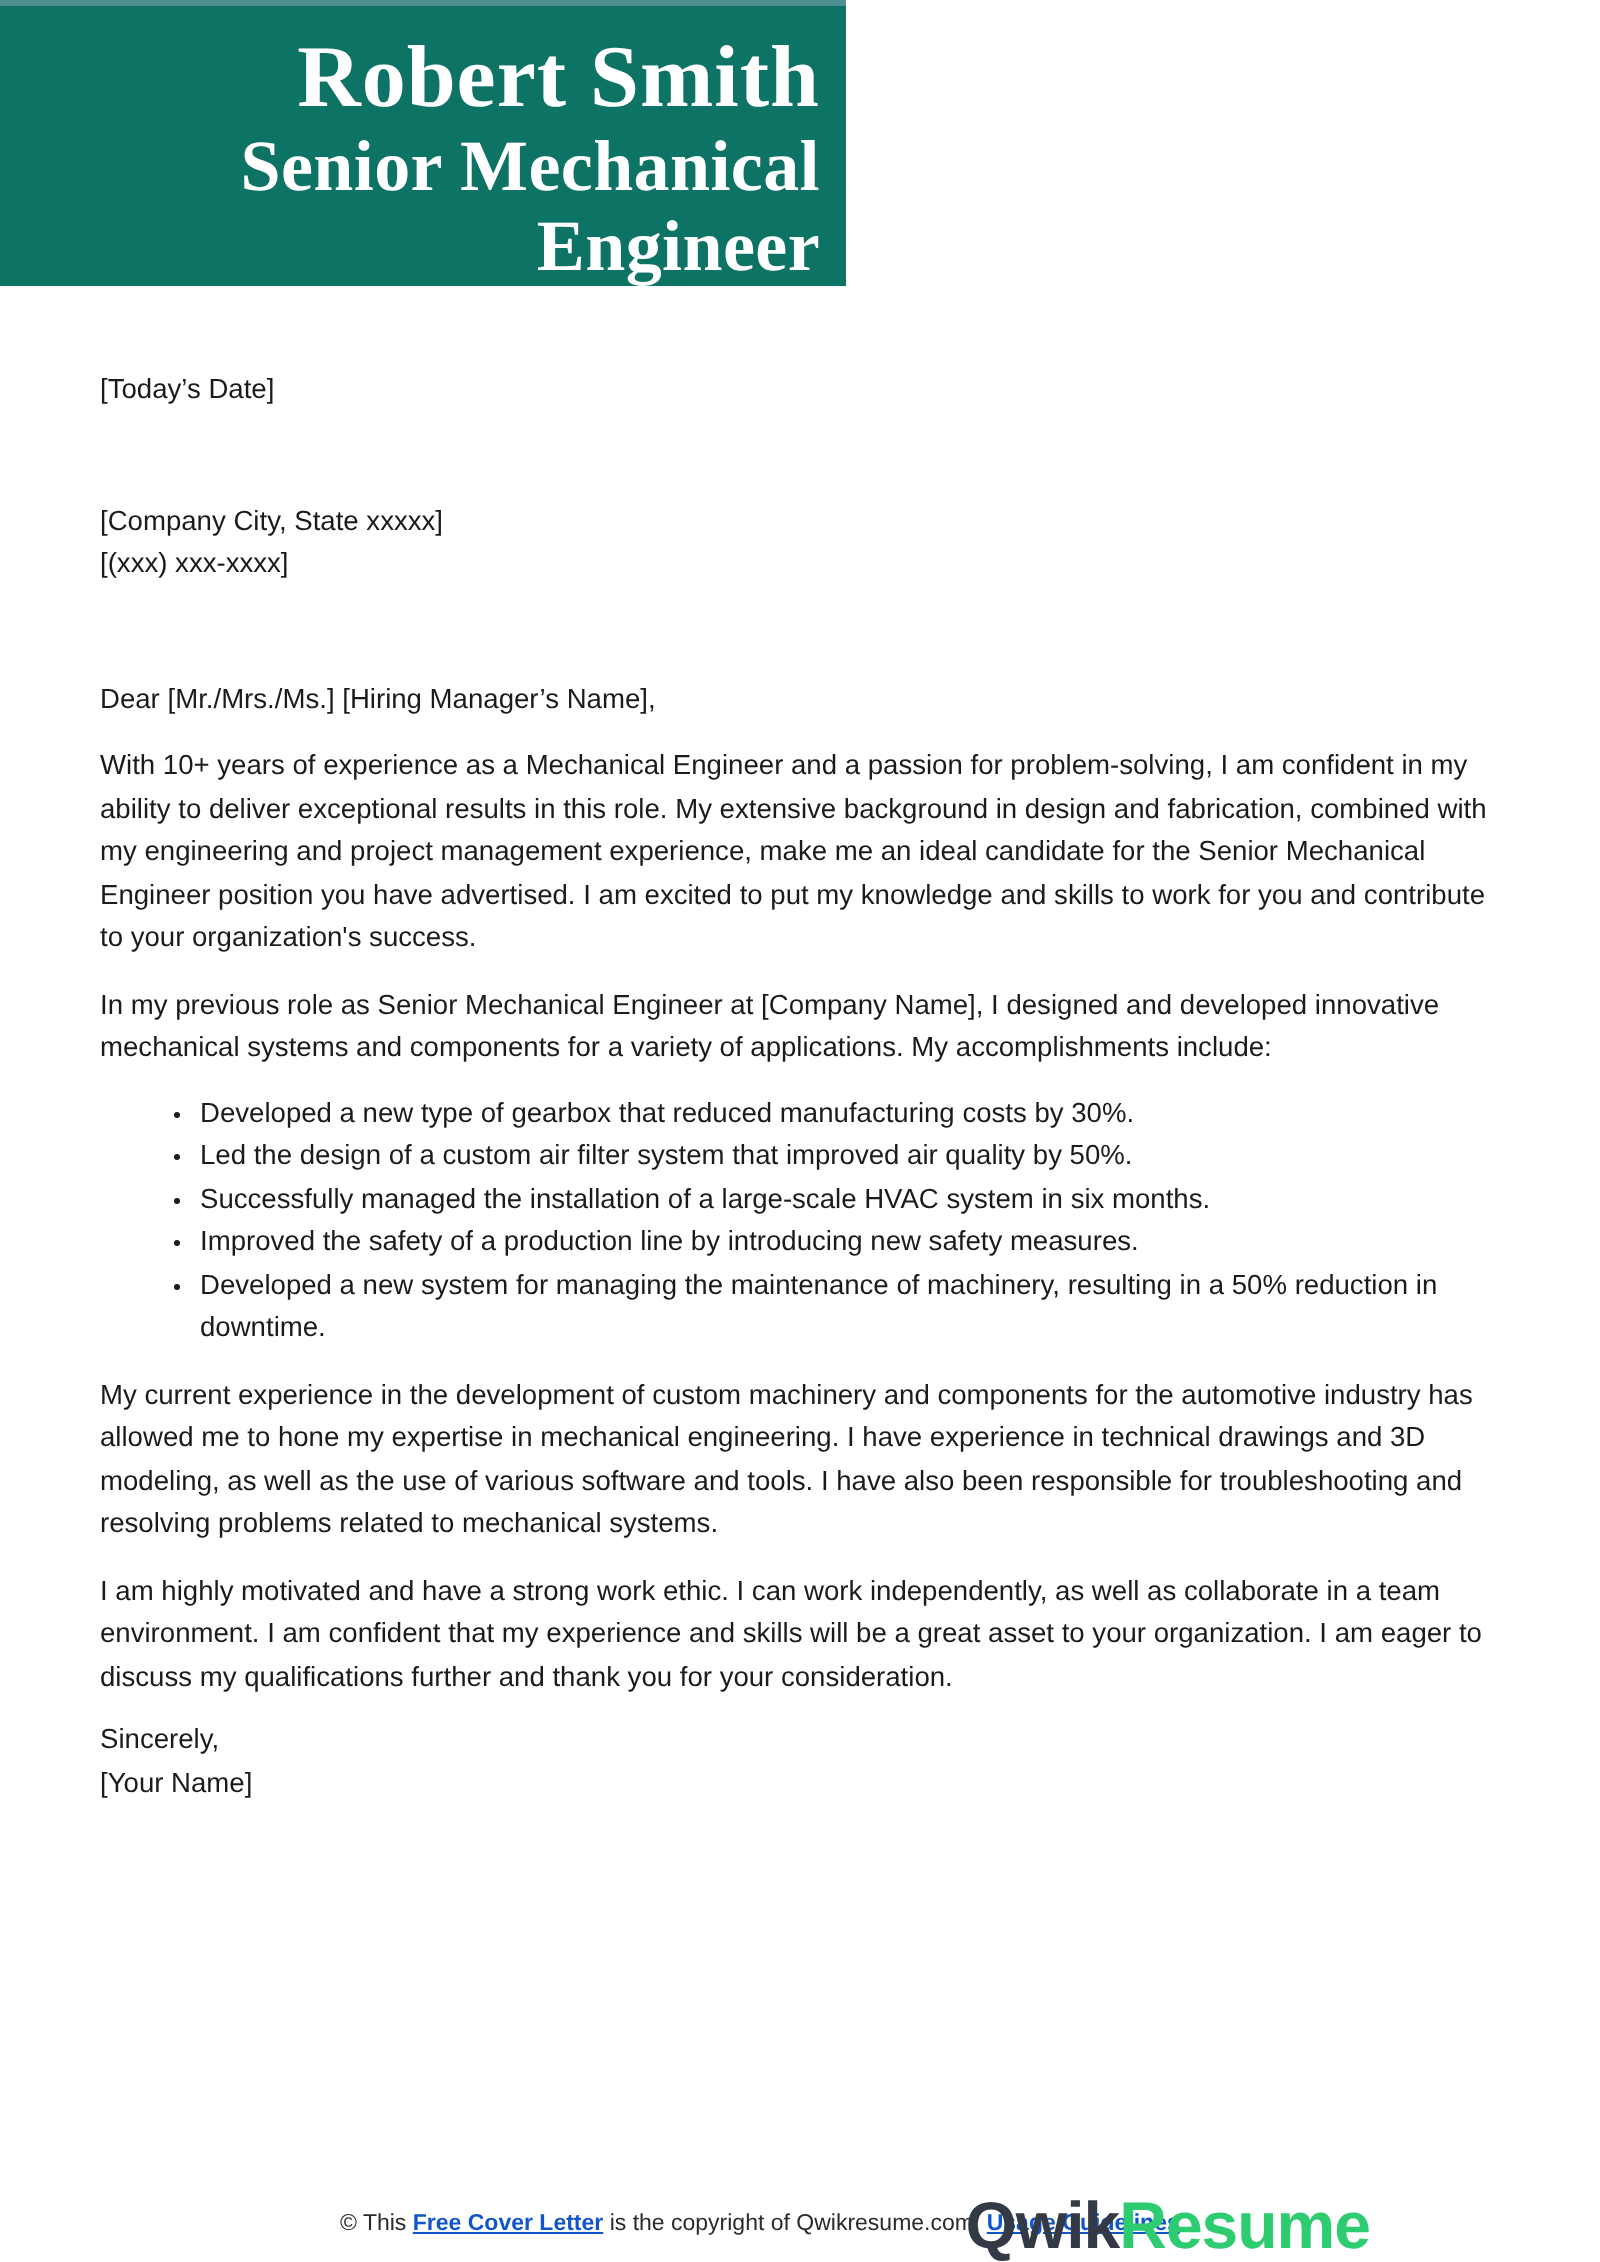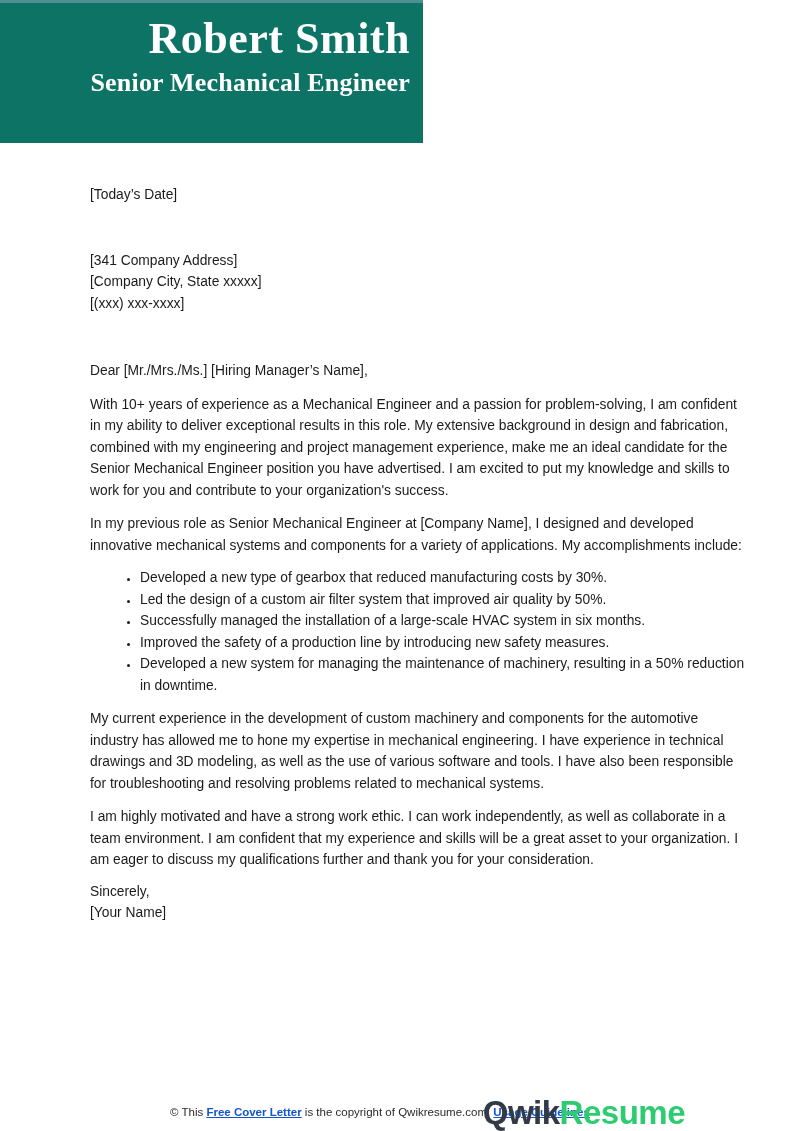--- a/index.html
+++ b/index.html
@@ -31,32 +31,32 @@
   .header-name {
     font-family: "Liberation Serif", "DejaVu Serif", serif;
     font-weight: bold;
     font-size: 44px;
     line-height: 48px;
     letter-spacing: 0.5px;
   }
   .header-title {
     font-family: "Liberation Serif", "DejaVu Serif", serif;
     font-weight: bold;
-    font-size: 26px;
+    font-size: 36px;
     line-height: 40px;
     letter-spacing: 0.2px;
   }
 
   
   .letter {
     position: absolute;
     top: 122px;
     left: 0;
     width: 800px;
-    padding: 0 54px 0 90px;
+    padding: 0 54px 0 50px;
     color: #1b1b1b;
     font-size: 13.8px;
     line-height: 21.5px;
   }
   .letter p { margin: 12px 0 0 0; }
   .date-line { margin-top: 62px !important; }
   .address-block { margin-top: 44px; }
   .address-block div { line-height: 21.5px; }
   .salutation { margin-top: 46px !important; }
   .accomplishments {
@@ -111,21 +111,20 @@
 
   <div class="header-box">
     <div class="header-name">Robert Smith</div>
     <div class="header-title">Senior Mechanical Engineer</div>
   </div>
 
   <div class="letter">
     <p class="date-line">[Today’s Date]</p>
 
     <div class="address-block">
-      <div>[341 Company Address]</div>
       <div>[Company City, State xxxxx]</div>
       <div>[(xxx) xxx-xxxx]</div>
     </div>
 
     <p class="salutation">Dear [Mr./Mrs./Ms.] [Hiring Manager’s Name],</p>
 
     <p>With 10+ years of experience as a Mechanical Engineer and a passion for problem-solving, I am confident in my ability to deliver exceptional results in this role. My extensive background in design and fabrication, combined with my engineering and project management experience, make me an ideal candidate for the Senior Mechanical Engineer position you have advertised. I am excited to put my knowledge and skills to work for you and contribute to your organization's success.</p>
 
     <p>In my previous role as Senior Mechanical Engineer at [Company Name], I designed and developed innovative mechanical systems and components for a variety of applications. My accomplishments include:</p>
 

